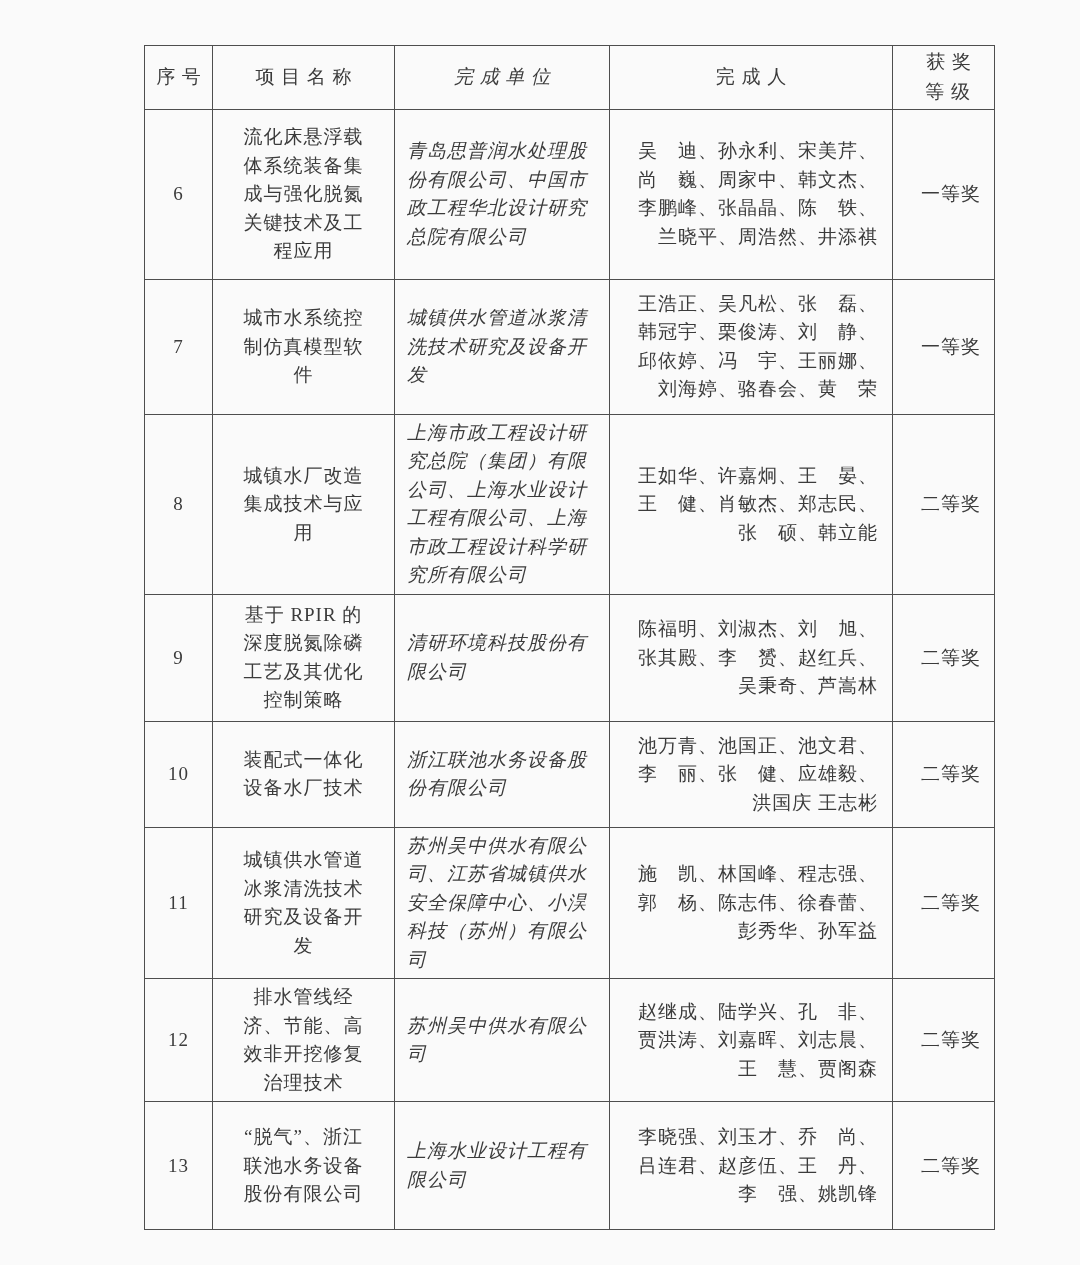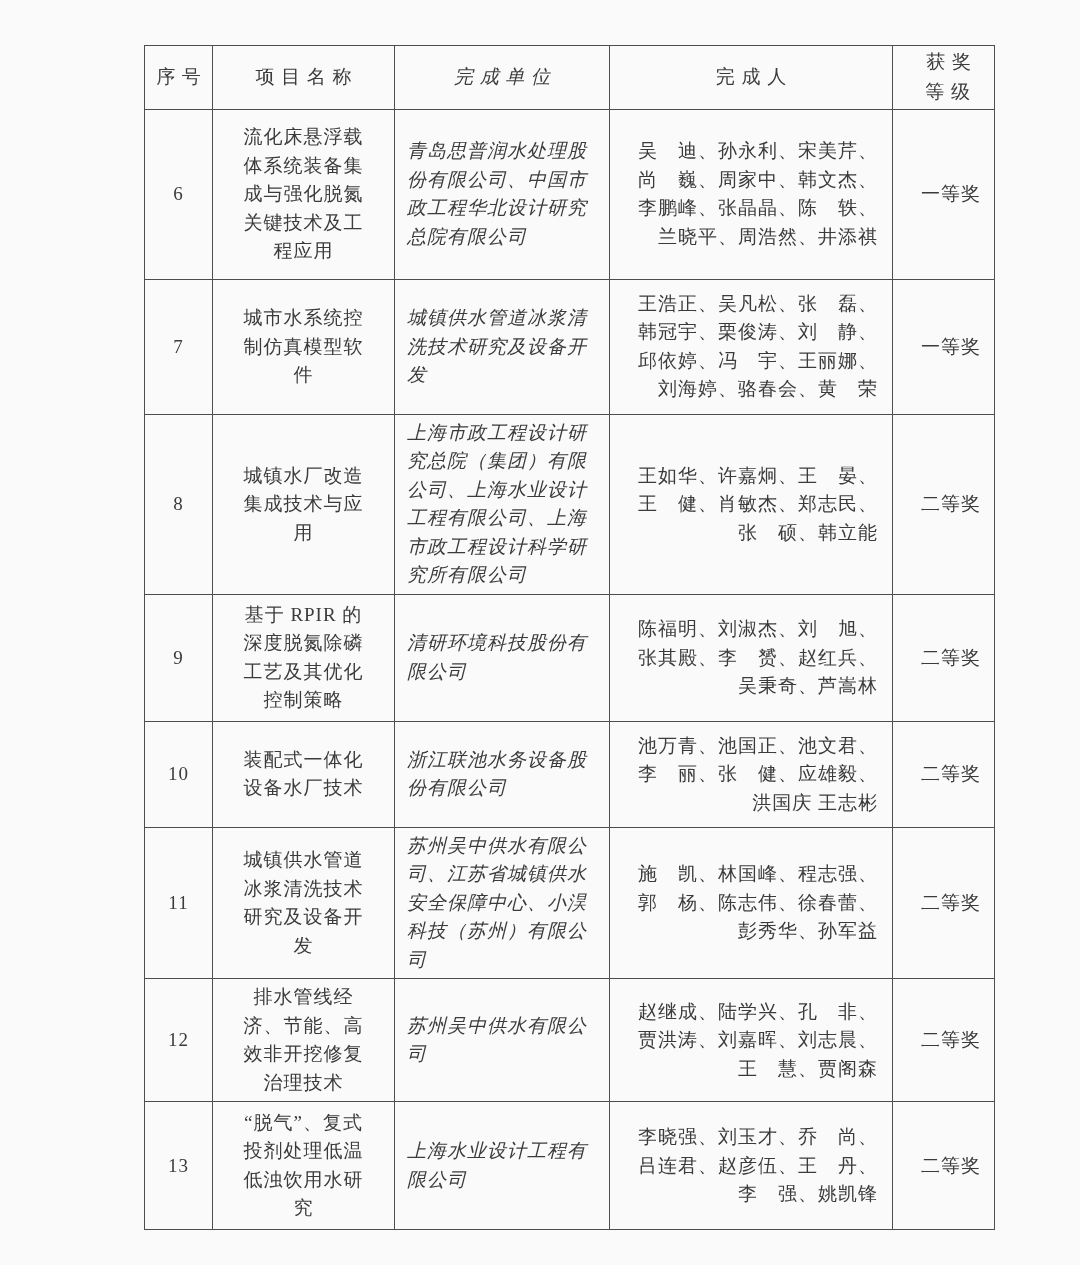--- a/index.html
+++ b/index.html
@@ -136,20 +136,20 @@
       </tr>
       <tr class="h119">
         <td class="c-no">12</td>
         <td class="c-project">排水管线经济、节能、高效非开挖修复治理技术</td>
         <td class="c-org">苏州吴中供水有限公司</td>
         <td class="c-people">赵继成、陆学兴、孔　非、贾洪涛、刘嘉晖、刘志晨、王　慧、贾阁森</td>
         <td class="c-award">二等奖</td>
       </tr>
       <tr class="h128">
         <td class="c-no">13</td>
-        <td class="c-project">“脱气”、复式投剂处理低温低浊饮用水研究</td>
+        <td class="c-project">“脱气”、浙江联池水务设备股份有限公司</td>
         <td class="c-org">上海水业设计工程有限公司</td>
         <td class="c-people">李晓强、刘玉才、乔　尚、吕连君、赵彦伍、王　丹、李　强、姚凯锋</td>
         <td class="c-award">二等奖</td>
       </tr>
     </tbody>
   </table>
 </div>
 
 </body></html>

